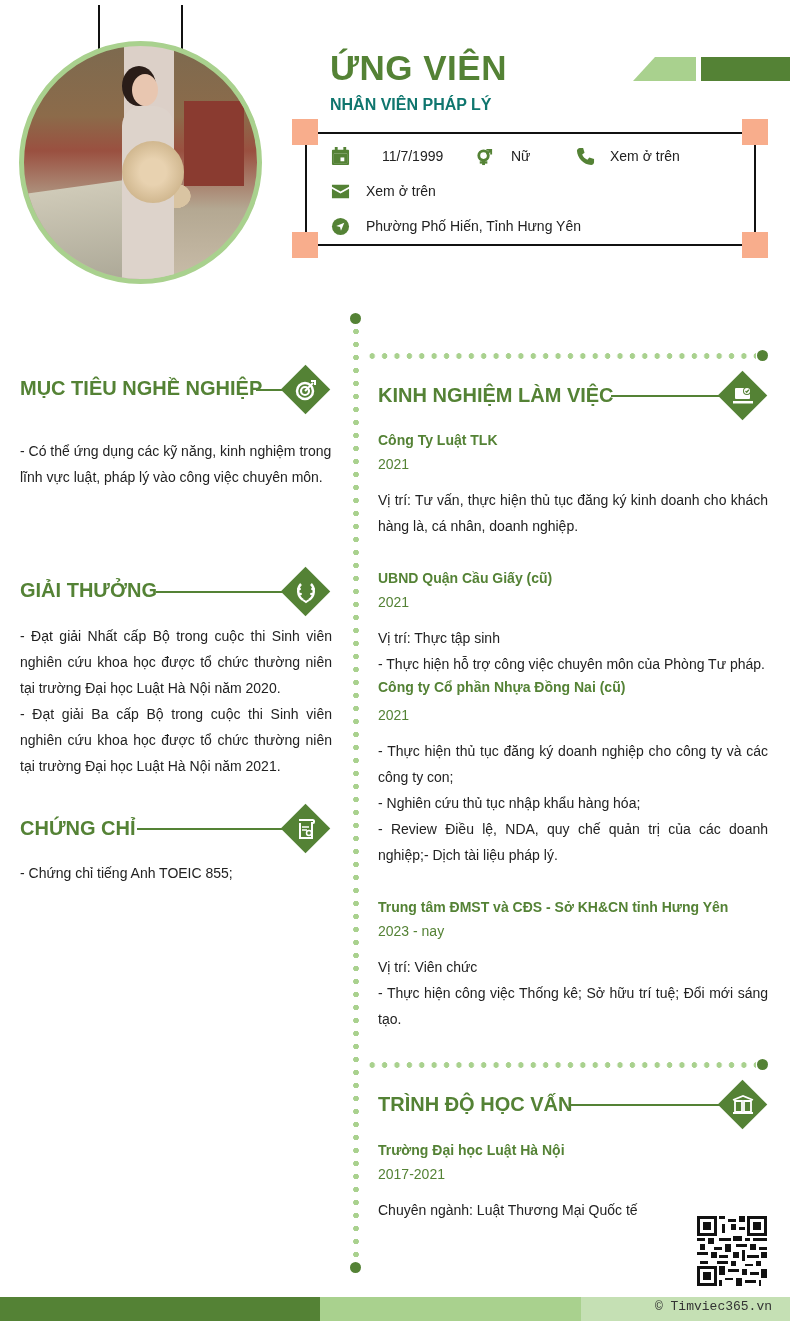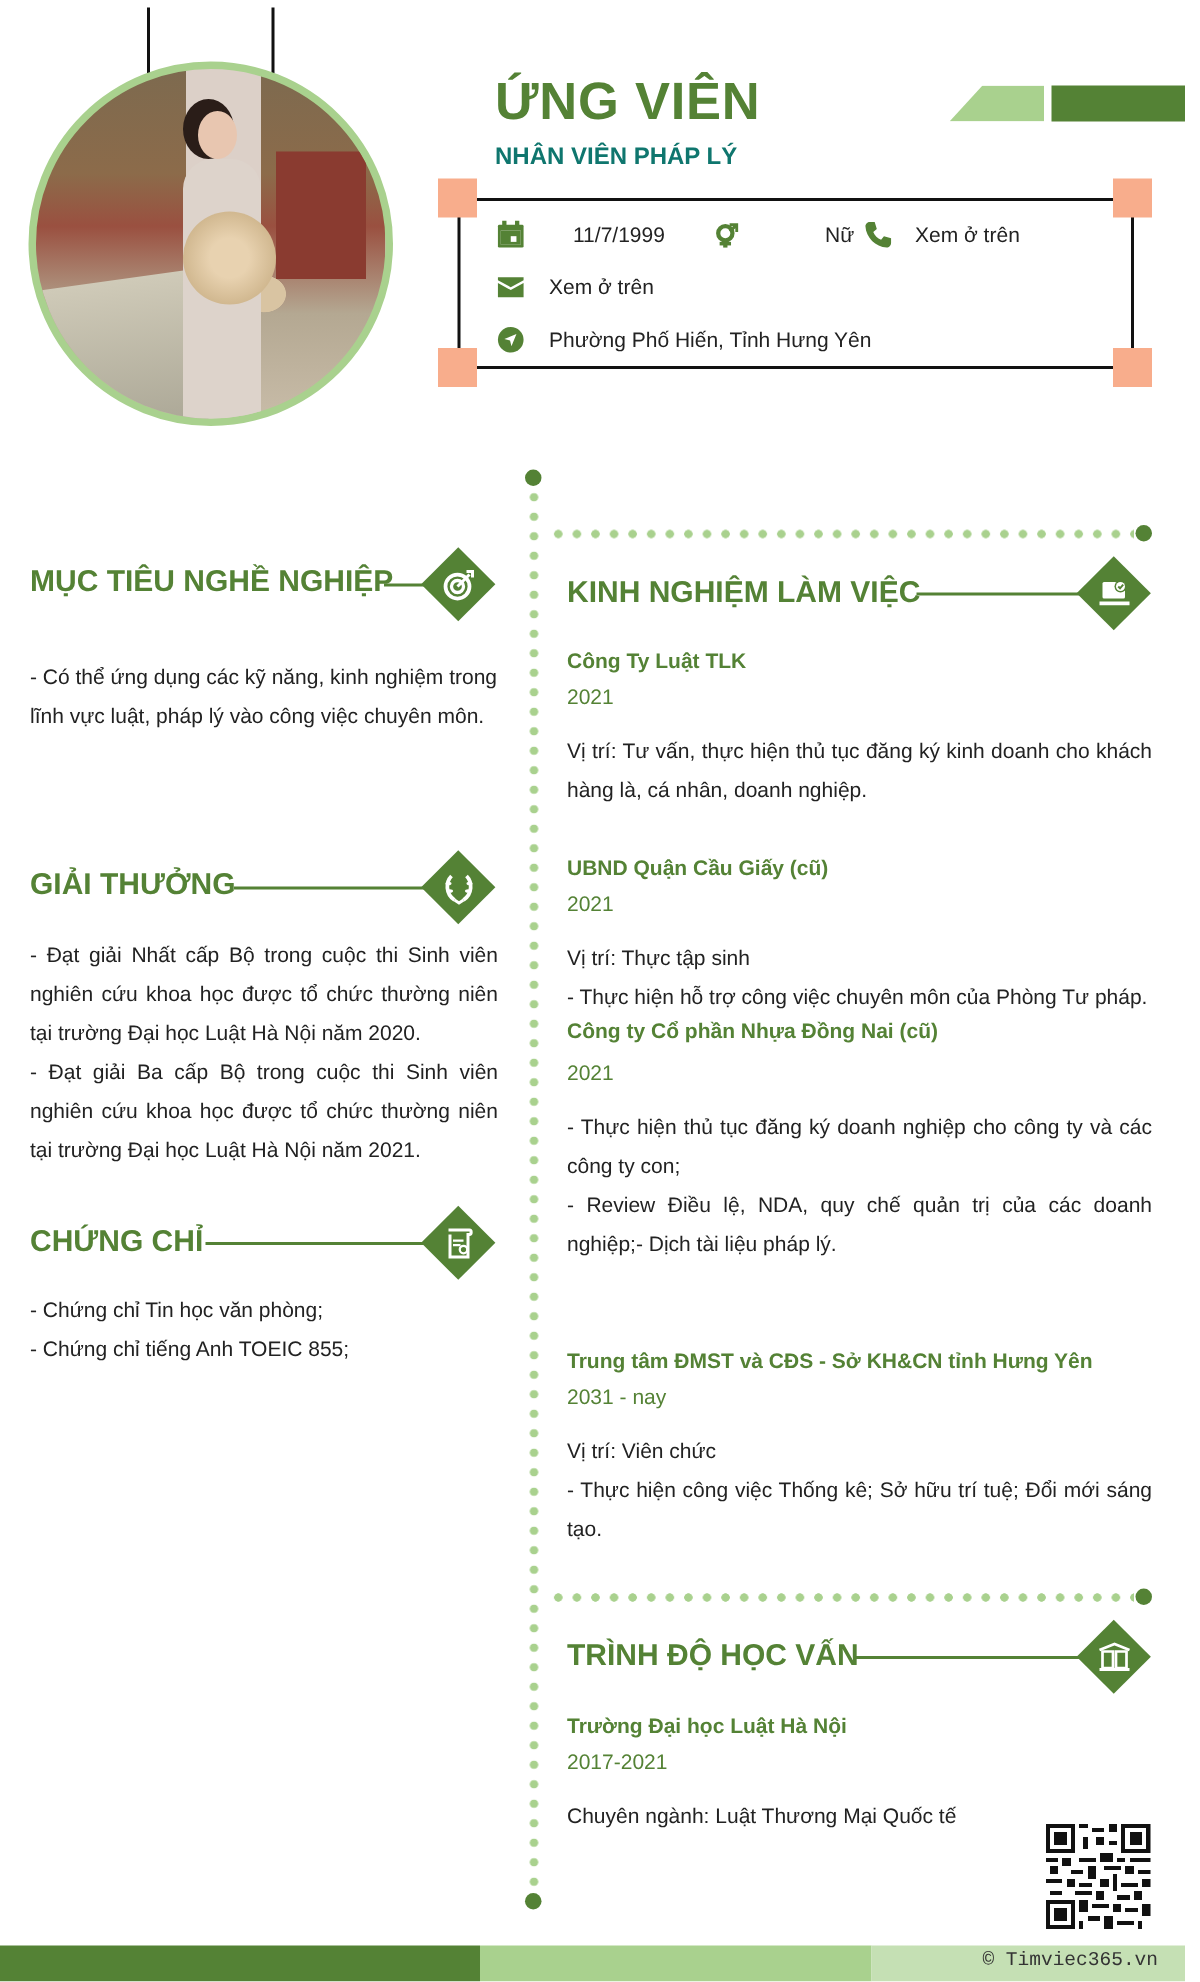--- a/index.html
+++ b/index.html
@@ -89,21 +89,21 @@
         <rect x="1" y="3" width="18" height="16" rx="1"></rect>
         <rect x="4" y="0" width="3" height="4"></rect>
         <rect x="13" y="0" width="3" height="4"></rect>
         <rect x="3" y="7" width="14" height="10" fill="#fff"></rect>
         <rect x="3" y="7" width="14" height="10" fill="#548235"></rect>
         <rect x="10" y="11" width="4" height="4" fill="#fff"></rect>
       </svg>
   </span>
   <span style="margin-left:32px;">11/7/1999</span>
 </div>
-<div class="info-row" style="left:474px;top:146px;gap:39px;">
+<div class="info-row" style="left:474px;top:146px;">
   <span class="ico">
     <svg viewBox="0 0 20 20">
         <circle cx="9" cy="9" r="5" fill="none" stroke="#548235" stroke-width="3"></circle>
         <rect x="7.5" y="13" width="3" height="6"></rect>
         <rect x="5" y="15" width="8" height="2.5"></rect>
         <path d="M12 2 L18 2 L18 8 L16 8 L16 5.5 L13 8.5 L11.5 7 L14.5 4 L12 4 Z"></path>
       </svg>
   </span>
   <span style="margin-left:17px;">Nữ</span>
 </div>
@@ -182,21 +182,20 @@
 <div class="diamond" style="left:288px;top:811px;"></div>
 <div class="diamond-ico" style="left:291px;top:814px;">
   <svg viewBox="0 0 24 24">
       <path d="M5 3 L19 3 C20.5 3 20.5 6 19 6 L18 6 L18 21 L6 21 L6 6" fill="none" stroke="#fff" stroke-width="2"></path>
       <line x1="8" y1="10" x2="15" y2="10" stroke="#fff" stroke-width="1.5"></line>
       <line x1="8" y1="13" x2="13" y2="13" stroke="#fff" stroke-width="1.5"></line>
       <circle cx="15" cy="16" r="2.5" fill="none" stroke="#fff" stroke-width="1.5"></circle>
     </svg>
 </div>
 <div class="para justify" style="left:20px;top:860px;width:312px;">
-  <p>-  Chứng chỉ Tin học văn phòng;</p>
   <p>- Chứng chỉ tiếng Anh TOEIC 855;</p>
 </div>
 
 <div class="sec-title" style="left:378px;top:384px;">KINH NGHIỆM LÀM VIỆC</div>
 <div class="sec-line" style="left:611px;top:395px;width:120px;"></div>
 <div class="diamond" style="left:725px;top:378px;"></div>
 <div class="diamond-ico" style="left:728px;top:381px;">
   <svg viewBox="0 0 24 24">
       <rect x="4" y="4" width="15" height="11" rx="1" fill="#fff"></rect>
       <rect x="2" y="17" width="20" height="2.5" fill="#fff"></rect>
@@ -216,25 +215,26 @@
 <div class="exp-year" style="top:594px;">2021</div>
 <div class="para" style="left:378px;top:625px;width:390px;">
   <p>Vị trí: Thực tập sinh</p>
   <p>- Thực hiện hỗ trợ công việc chuyên môn của Phòng Tư pháp.</p>
 </div>
 
 <div class="exp-company" style="top:679px;">Công ty Cổ phần Nhựa Đồng Nai (cũ)</div>
 <div class="exp-year" style="top:707px;">2021</div>
 <div class="para justify" style="left:378px;top:738px;width:390px;">
   <p>- Thực hiện thủ tục đăng ký doanh nghiệp cho công ty và các công ty con;</p>
+  <p>- Nghiên cứu thủ tục nhập khẩu hàng hóa;</p>
   <p>- Review Điều lệ, NDA, quy chế quản trị của các doanh nghiệp;- Dịch tài liệu pháp lý.</p>
 </div>
 
 <div class="exp-company" style="top:899px;">Trung tâm ĐMST và CĐS - Sở KH&amp;CN tỉnh Hưng Yên</div>
-<div class="exp-year" style="top:923px;">2031 - nay</div>
+<div class="exp-year" style="top:923px;">2023 - nay</div>
 <div class="para justify" style="left:378px;top:954px;width:390px;">
   <p>Vị trí: Viên chức</p>
   <p>- Thực hiện công việc Thống kê; Sở hữu trí tuệ; Đổi mới sáng tạo.</p>
 </div>
 
 <div class="sec-title" style="left:378px;top:1093px;text-align:right;">TRÌNH ĐỘ HỌC VẤN</div>
 <div class="sec-line" style="left:570px;top:1104px;width:161px;"></div>
 <div class="diamond" style="left:725px;top:1087px;"></div>
 <div class="diamond-ico" style="left:728px;top:1090px;">
   <svg viewBox="0 0 24 24">

